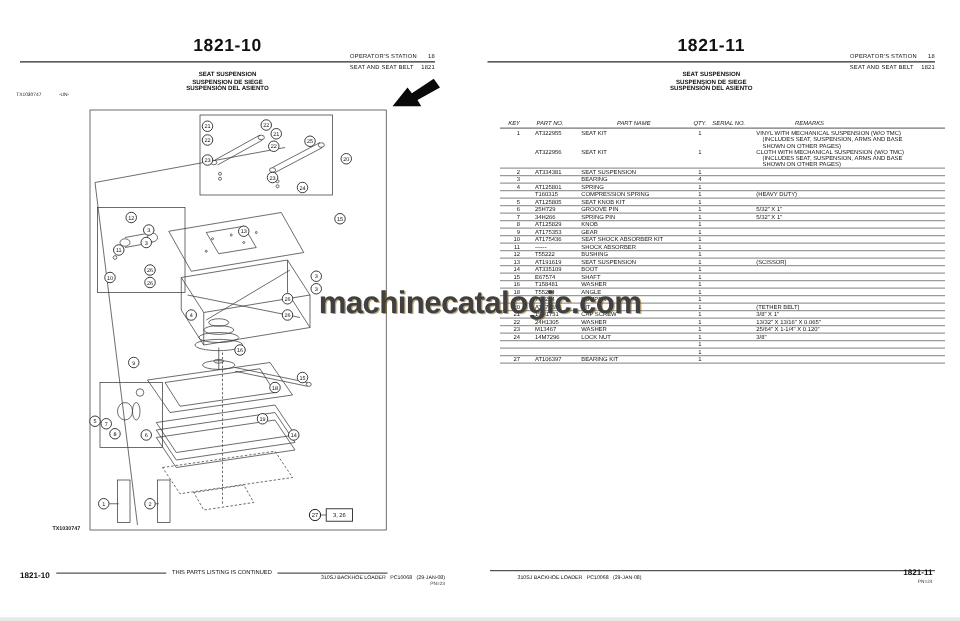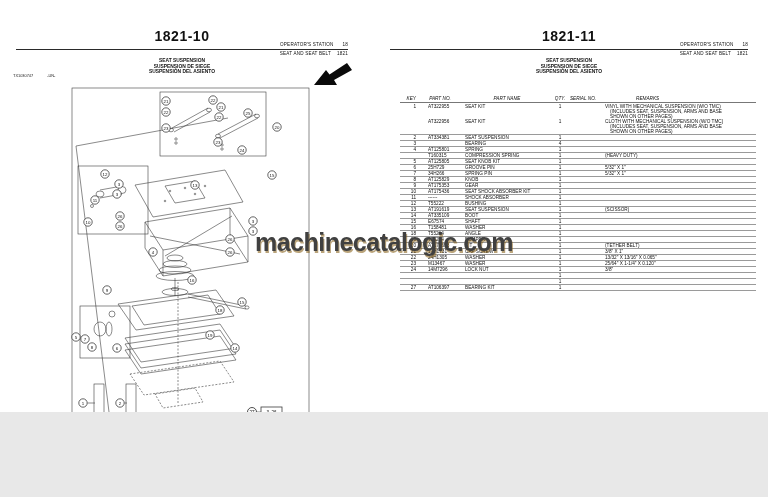--- a/index.html
+++ b/index.html
@@ -1,16 +1,16 @@
 <!DOCTYPE html>
 <html><head>
 <meta charset="utf-8">
 <style>
   html,body{margin:0;padding:0;background:#e8e8e8;}
-  #stage{position:relative;width:768px;height:412px;background:#ffffff;overflow:hidden;
+  #stage{position:relative;width:768px;height:494px;background:#ffffff;overflow:hidden;
          font-family:"Liberation Sans",sans-serif;color:#111;}
   .page{position:absolute;top:0;width:384px;height:497px;}
   #page-left{left:0;} #page-right{left:376px;}
   .big-num{position:absolute;top:28px;font-size:14px;font-weight:bold;letter-spacing:.5px;text-align:center;}
   .hrule{position:absolute;height:1px;background:#2a2a2a;}
   .sec-line{position:absolute;font-size:4.6px;letter-spacing:.2px;white-space:nowrap;}
   .sec-line .num{margin-left:9px;}
   .fig-lines{position:absolute;text-align:center;font-weight:bold;font-size:4.9px;line-height:5.7px;}
   .fig-id{position:absolute;font-size:3.9px;color:#222;white-space:nowrap;}
   .fig-id .un{margin-left:14px;}

